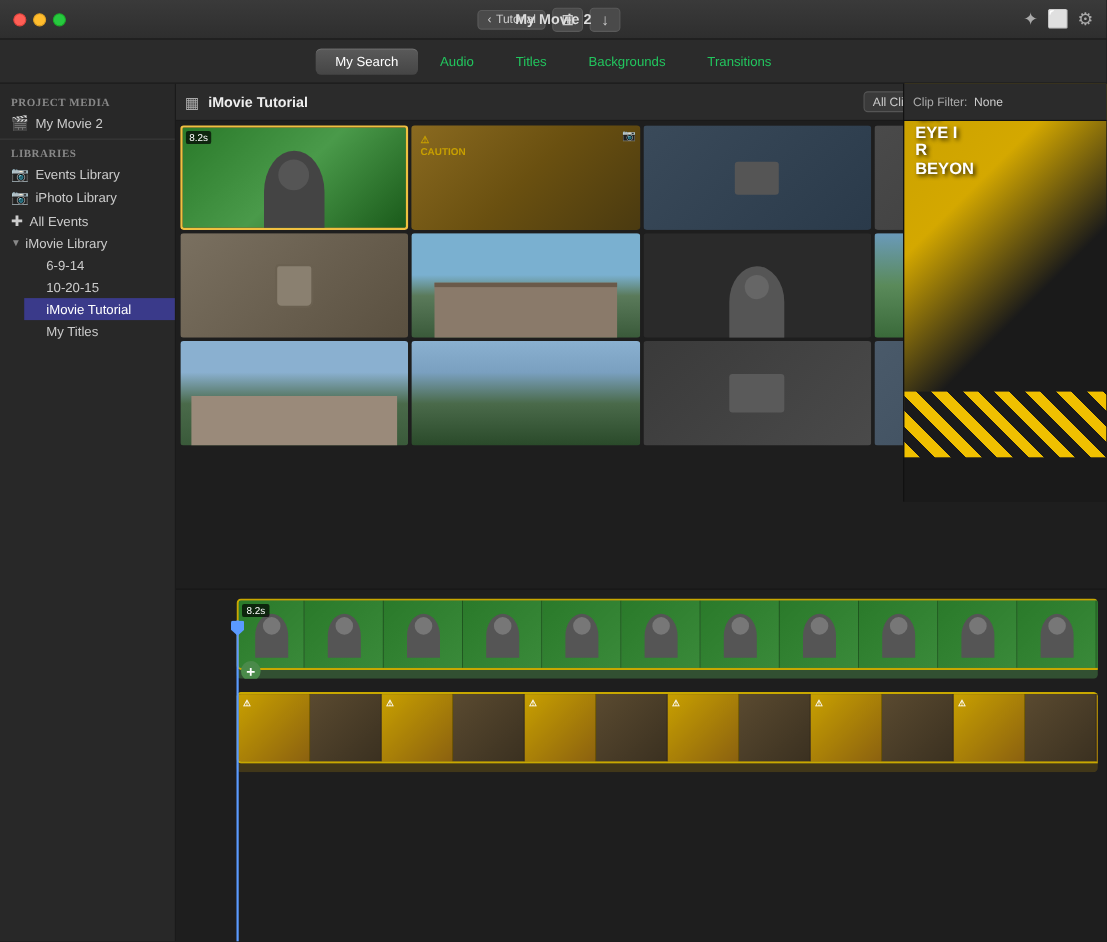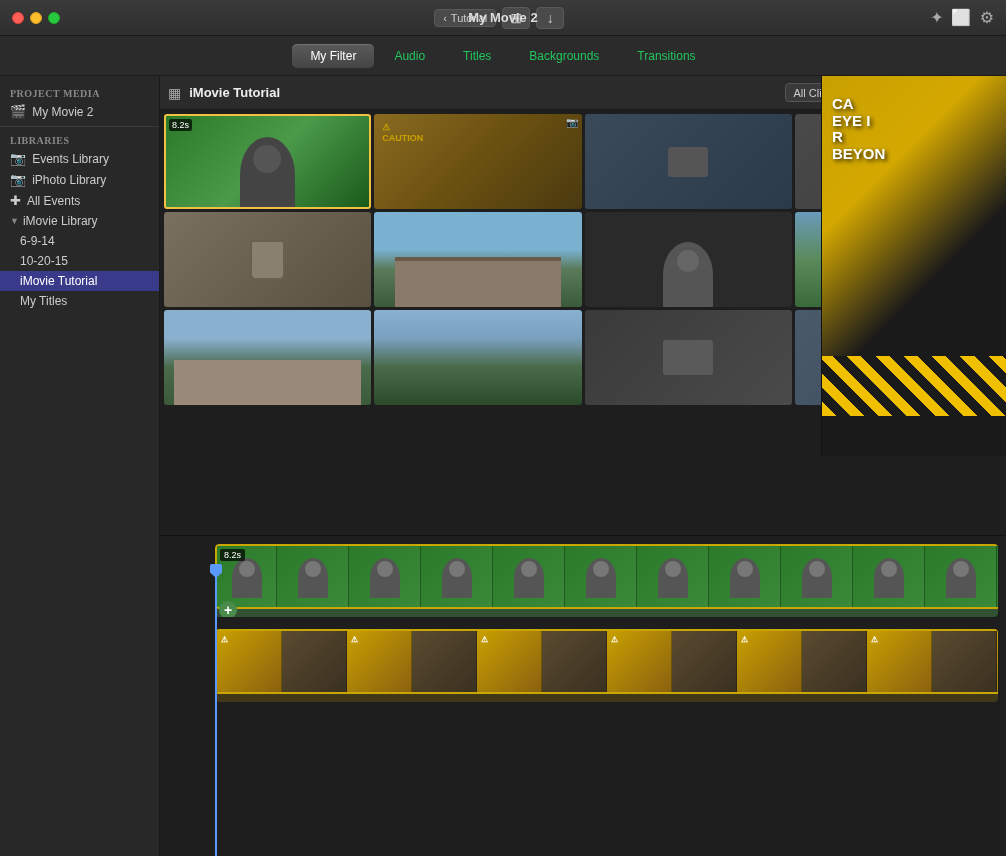--- a/index.html
+++ b/index.html
@@ -130,21 +130,21 @@
       padding: 3px 10px;
       cursor: pointer;
       color: #ccc;
       font-size: 12px;
     }
     .sidebar-item.active {
       background: #3a3a8a;
       color: #fff;
     }
     .sidebar-icon { font-size: 13px; }
-    .sidebar-indent { padding-left: 20px; }
+    .sidebar-indent { padding-left: 20px; margin-left: 22px; }
     .sidebar-library-label {
       display: flex;
       align-items: center;
       gap: 4px;
       padding: 3px 10px;
       cursor: pointer;
       color: #ccc;
       font-size: 12px;
     }
     .triangle { font-size: 9px; color: #888; }
@@ -487,21 +487,21 @@
   </div>
   <div class="titlebar-center">My Movie 2</div>
   <div class="titlebar-right">
     <span style="color:#aaa;font-size:16px;cursor:pointer;">✦</span>
     <span style="color:#aaa;font-size:16px;cursor:pointer;">⬜</span>
     <span style="color:#aaa;font-size:16px;cursor:pointer;">⚙</span>
   </div>
 </div>
 
 <div id="toolbar" style="position:relative;">
-  <div class="toolbar-tab active">My Filter</div>
+  <div class="toolbar-tab active">My Search</div>
   <div class="toolbar-tab">Audio</div>
   <div class="toolbar-tab">Titles</div>
   <div class="toolbar-tab">Backgrounds</div>
   <div class="toolbar-tab">Transitions</div>
 </div>
 
 <div id="main">
 
   <div id="sidebar">
     <div class="sidebar-section-label">PROJECT MEDIA</div>
@@ -536,20 +536,24 @@
     <div class="sidebar-item sidebar-indent active">
       <span>iMovie Tutorial</span>
     </div>
     <div class="sidebar-item sidebar-indent">
       <span>My Titles</span>
     </div>
   </div>
 
   <div id="content-area">
 
+    <div style="position:absolute;right:0;top:76px;width:185px;height:34px;background:#2b2b2b;display:flex;align-items:center;padding:0 8px;gap:6px;border-left:1px solid #111;border-bottom:1px solid #111;z-index:5;">
+      <span style="font-size:11px;color:#aaa;">Clip Filter:</span>
+      <span style="font-size:11px;color:#ccc;">None</span>
+    </div>
 
     <div id="media-browser">
 
       <div id="media-browser-toolbar">
         <span class="grid-btn">▦</span>
         <span class="media-title">iMovie Tutorial</span>
         <div style="flex:1;"></div>
         <div class="clip-filter-btn">
           <span>All Clips</span>
           <span>▾</span>

